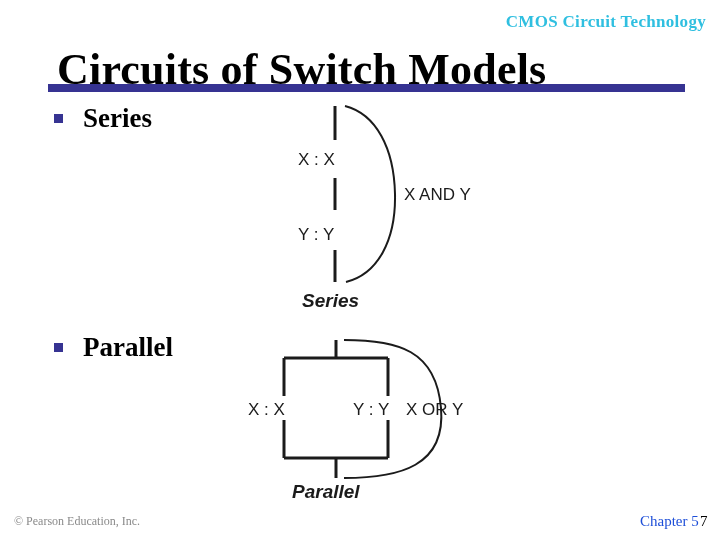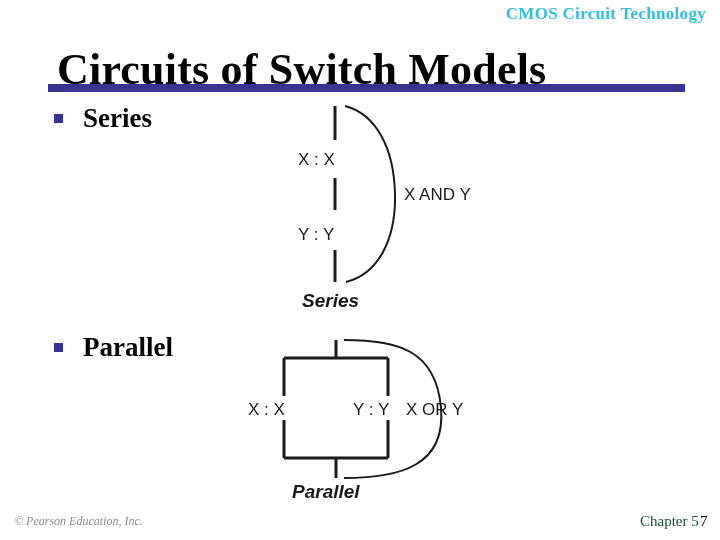--- a/index.html
+++ b/index.html
@@ -11,21 +11,21 @@
     width: 720px;
     height: 540px;
     position: relative;
     overflow: hidden;
     font-family: "Liberation Serif", serif;
   }
 
   
   #slide-header {
     position: absolute;
-    top: 4px;
+    top: 12px;
     left: 0;
     width: 706px;
     text-align: right;
     font-family: "Liberation Serif", serif;
     font-weight: bold;
     font-size: 17px;
     letter-spacing: 0.3px;
     color: #2fbfe0;
     white-space: nowrap;
   }
@@ -97,29 +97,28 @@
 
   
   #footer-copyright {
     position: absolute;
     left: 14px;
     top: 514px;
     font-family: "Liberation Serif", serif;
     font-size: 12px;
     color: #8a8a8a;
     white-space: nowrap;
-    font-style: italic;
   }
   #footer-chapter {
     position: absolute;
     left: 640px;
     top: 513px;
     font-family: "Liberation Serif", serif;
     font-size: 15px;
-    color: #14532d;
+    color: #1d4ed8;
     white-space: nowrap;
   }
   #footer-page {
     position: absolute;
     left: 700px;
     top: 513px;
     font-family: "Liberation Serif", serif;
     font-size: 15px;
     color: #000000;
     white-space: nowrap;

